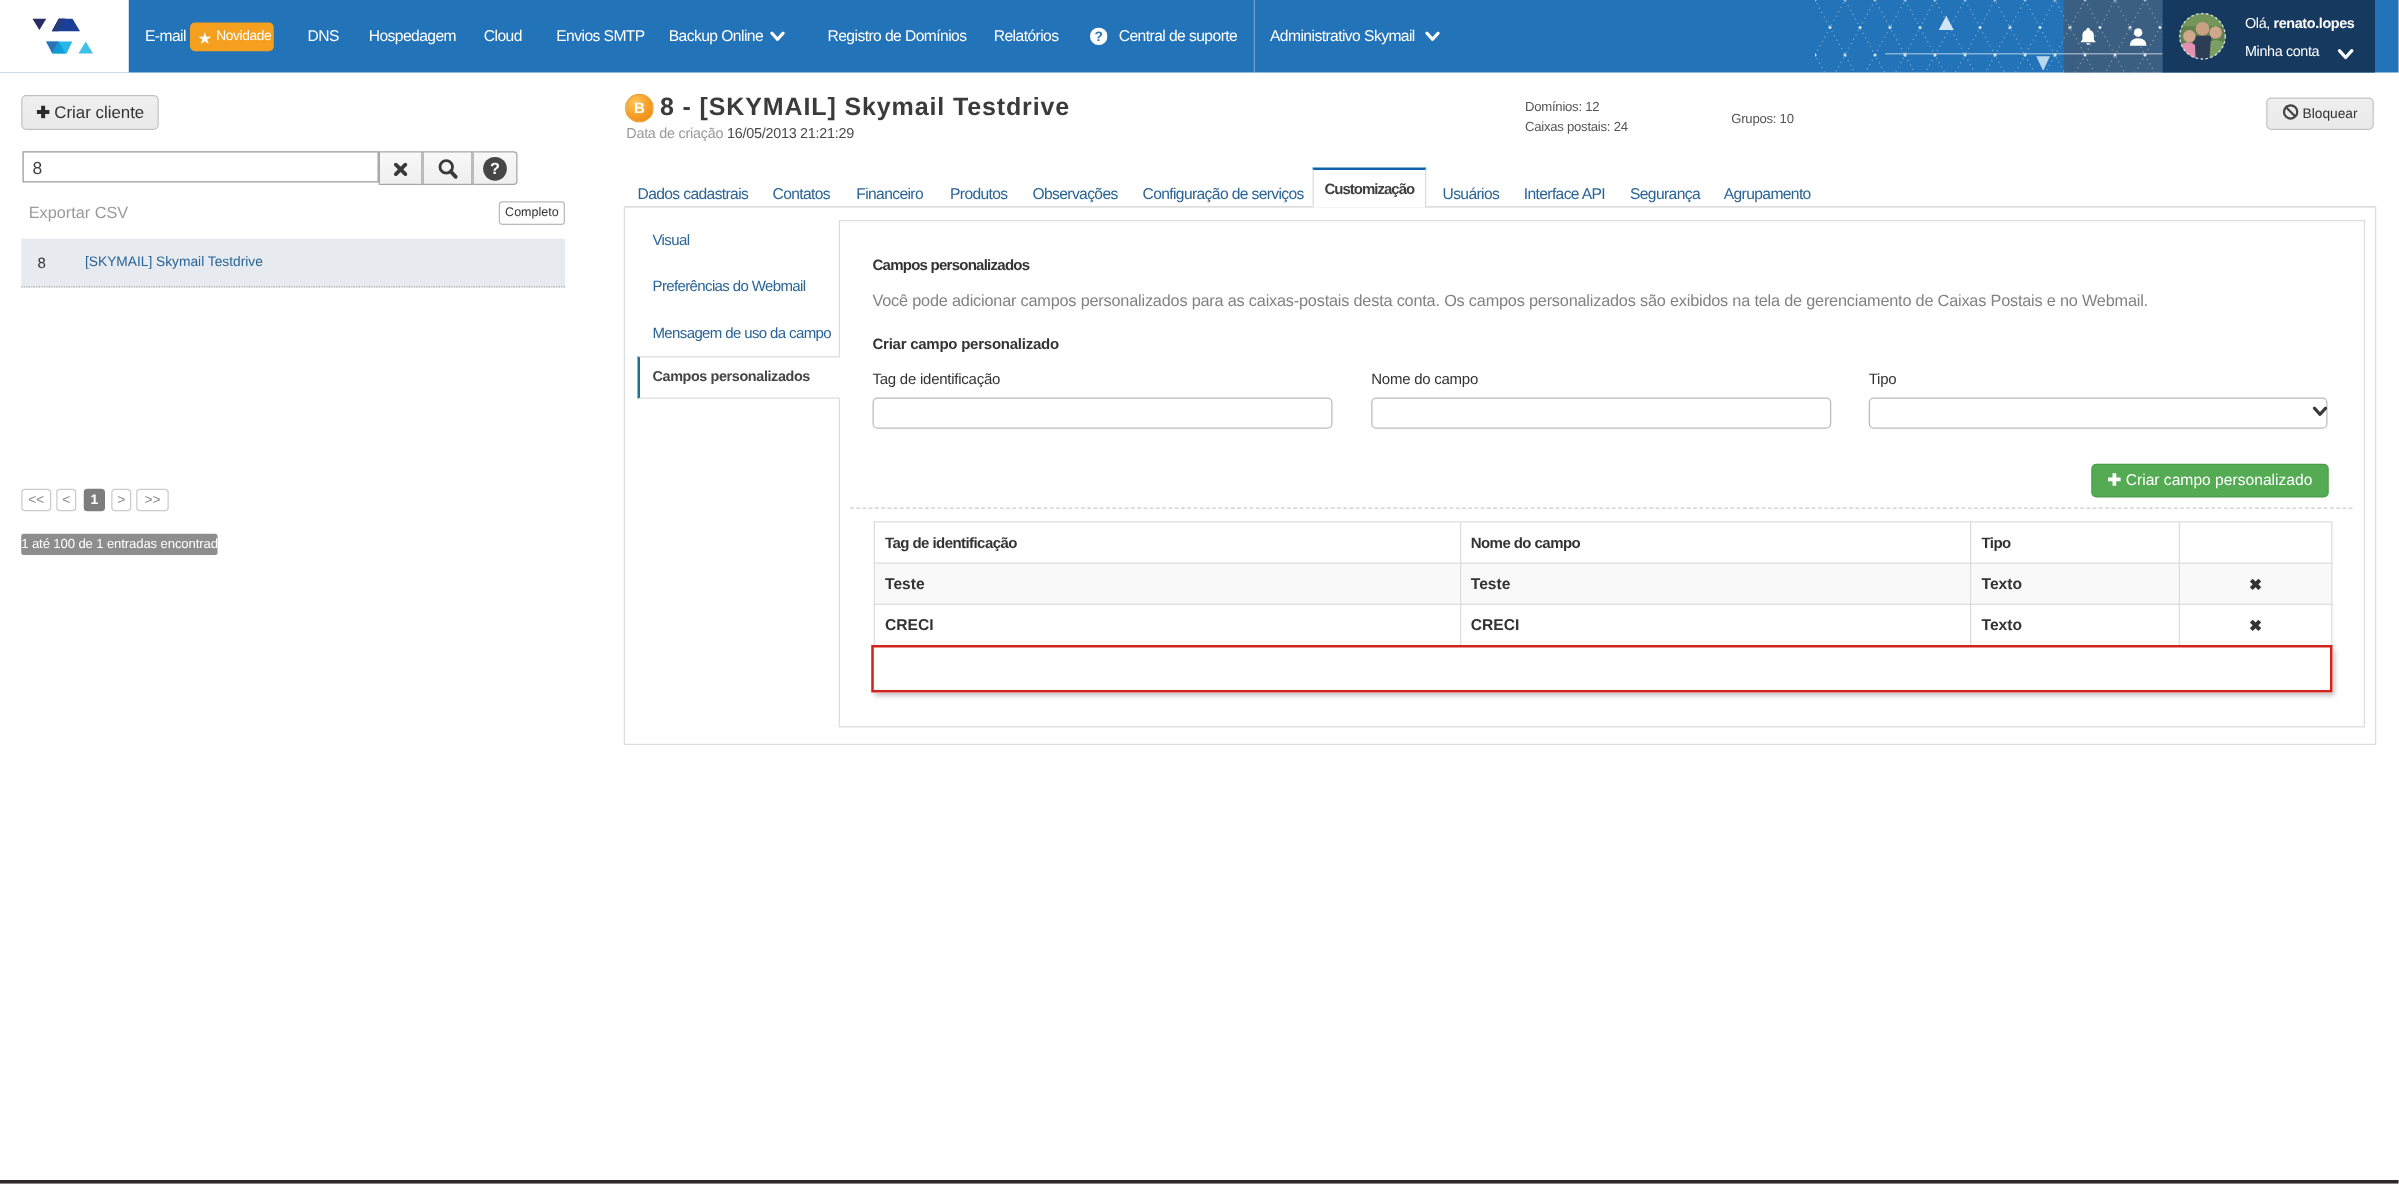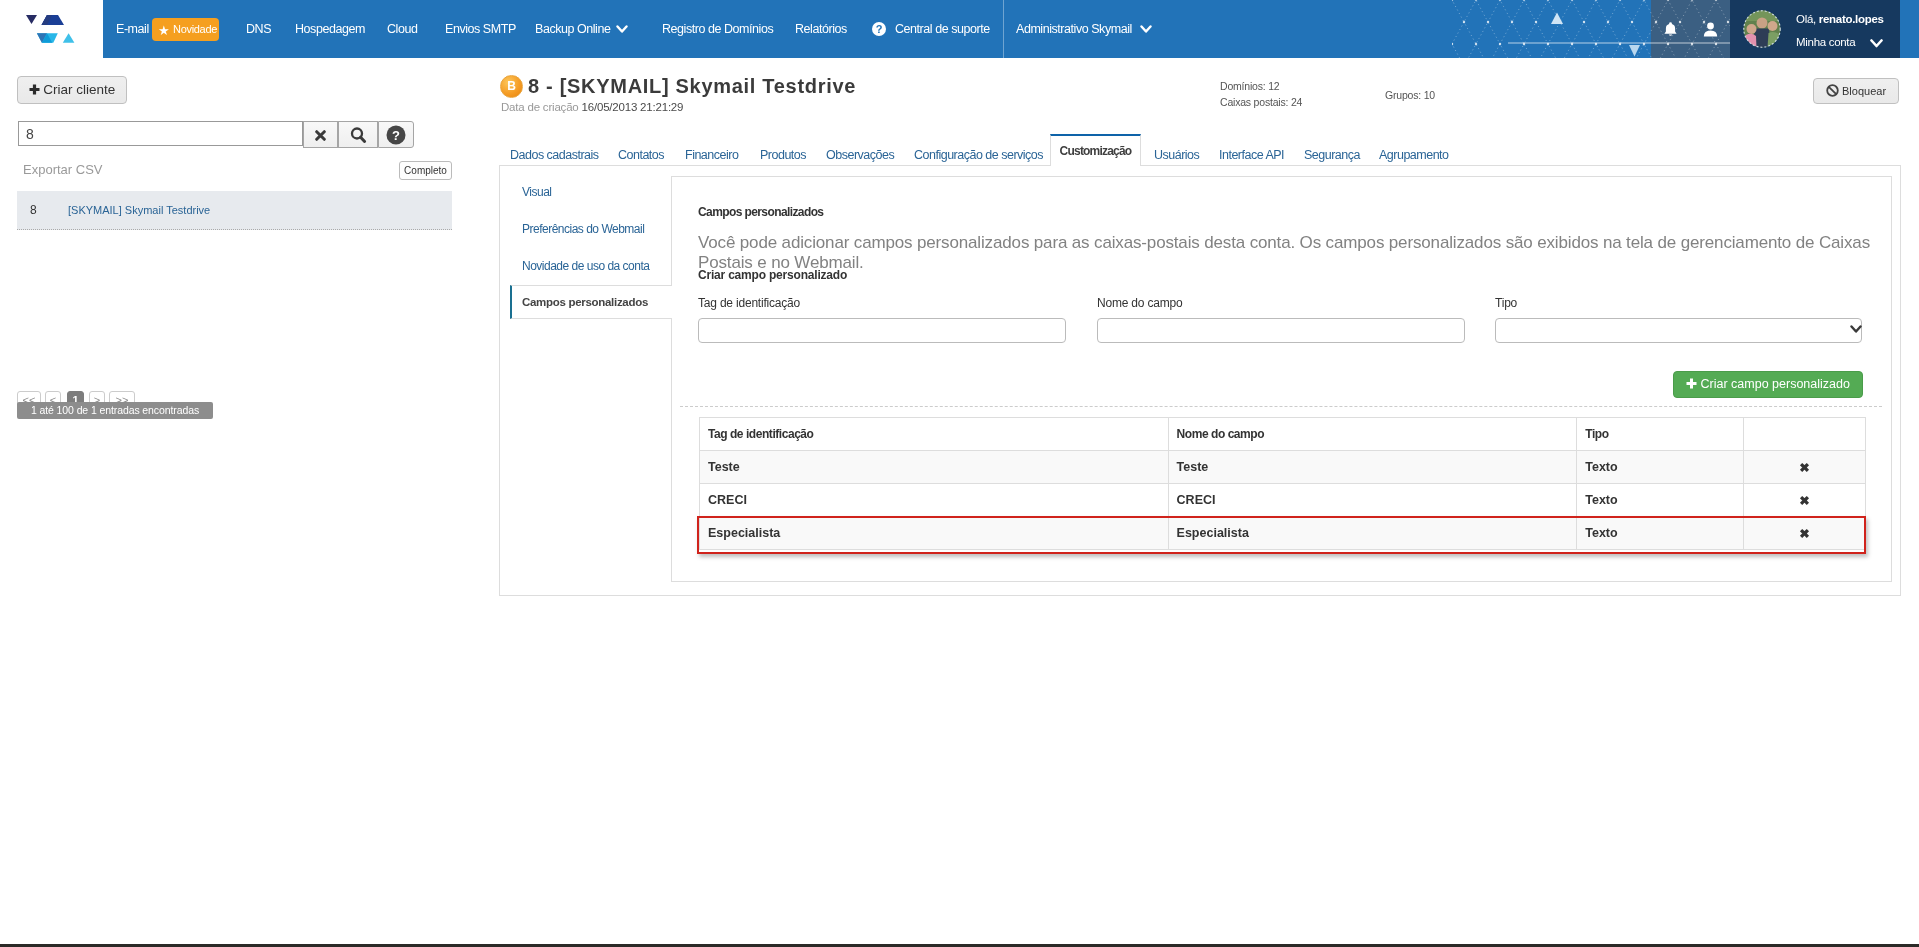--- a/index.html
+++ b/index.html
@@ -20,21 +20,21 @@
 
   
   .btn { display:inline-block; background:linear-gradient(#efefef,#e9e9e9); border:1px solid #c0c0c0; border-radius:4px; color:#333; text-align:center; }
   #btn-criar { position:absolute; left:17px; top:76px; width:110px; height:28px; font-size:13.5px; line-height:26px; }
   #search-input { position:absolute; left:18px; top:121px; width:285px; height:25px; border:1px solid #999; background:#fff; font-size:14px; color:#444; padding:0 7px; font-family:"Liberation Sans",sans-serif; }
   .sbtn { position:absolute; top:121px; height:27px; background:linear-gradient(#f8f8f8,#efefef); border:1px solid #a5a5a5; text-align:center; }
   #exportar { position:absolute; left:23px; top:162px; font-size:13px; color:#9a9a9a; }
   #completo { position:absolute; left:399px; top:161px; width:53px; height:19px; background:#fdfdfd; border:1px solid #bbb; border-radius:3px; font-size:10px; color:#333; text-align:center; line-height:17px; }
   #clirow { position:absolute; left:17px; top:191px; width:435px; height:39px; background:#e7eaee; border-bottom:1px dotted #aaa; font-size:12px; line-height:39px; }
   .pbtn { position:absolute; top:391px; height:18px; border:1px solid #ccc; border-radius:3px; background:#fff; color:#888; font-size:11px; text-align:center; line-height:16px; }
-  #found-badge { position:absolute; left:17px; top:402px; width:196px; height:17px; background:#8d8d8d; border-radius:2px; color:#fff; font-size:10.5px; letter-spacing:-0.1px; text-align:center; line-height:17px; white-space:nowrap; }
+  #found-badge { position:absolute; left:17px; top:427px; width:157px; height:17px; background:#8d8d8d; border-radius:2px; color:#fff; font-size:10.5px; letter-spacing:-0.1px; text-align:center; line-height:17px; white-space:nowrap; }
 
   
   #bbadge { position:absolute; left:500px; top:75px; width:23px; height:23px; border-radius:50%; background:radial-gradient(circle at 35% 30%, #fdc75c, #f59d26 55%, #e8820c); border:1px solid #e9a43c; color:#fff; font-size:12px; font-weight:bold; text-align:center; line-height:21px; }
   #title { position:absolute; left:528px; top:75px; font-size:20px; letter-spacing:0.7px; font-weight:bold; color:#3b3b3b; }
   #datec { position:absolute; left:501px; top:101px; font-size:11.5px; letter-spacing:-0.2px; color:#999; }
   .stat { position:absolute; font-size:10.5px; letter-spacing:-0.2px; color:#555; }
   #btn-bloq { position:absolute; left:1813px; top:78px; width:86px; height:26px; font-size:11px; line-height:24px; }
 
   
   #tabline { position:absolute; left:499px; top:165px; width:1401px; height:1px; background:#ddd; }
@@ -42,21 +42,21 @@
   #tab-active { position:absolute; left:1050px; top:134px; width:91px; height:32px; background:#fff; border:1px solid #ddd; border-top:2.5px solid #0e63a9; border-bottom:none; z-index:3; text-align:center; font-size:12px; letter-spacing:-0.8px; font-weight:bold; color:#3f3f3f; line-height:30px; }
 
   
   #outer-panel { position:absolute; left:499px; top:165px; width:1402px; height:431px; border:1px solid #ddd; border-top:1px solid #ddd; background:#fff; }
   #inner-panel { position:absolute; left:671px; top:176px; width:1221px; height:406px; border:1px solid #ddd; background:#fff; }
   .snav { position:absolute; left:522px; font-size:12px; letter-spacing:-0.5px; color:#2a6496; white-space:nowrap; z-index:2; }
   #snav-active { position:absolute; left:510px; top:285px; width:162px; height:34px; background:#fff; border-top:1px solid #ddd; border-bottom:1px solid #ddd; border-left:2px solid #1a7091; z-index:2; font-size:11.5px; letter-spacing:-0.3px; font-weight:bold; color:#444; line-height:32px; padding-left:10px; white-space:nowrap; }
 
   
   .h-bold { position:absolute; font-size:12px; letter-spacing:-0.6px; font-weight:bold; color:#333; }
-  #desc { position:absolute; left:698px; top:233px; font-size:17px; letter-spacing:-0.15px; color:#828282; }
+  #desc { position:absolute; left:698px; top:233px; font-size:13px; letter-spacing:-0.15px; color:#828282; }
   .flabel { position:absolute; top:296px; font-size:12px; letter-spacing:-0.2px; color:#333; }
   .finput { position:absolute; top:318px; height:25px; border:1px solid #bbb; border-radius:4px; background:#fff; }
   #btn-green { position:absolute; left:1673px; top:371px; width:190px; height:27px; background:#54ab54; border:1px solid #4a9c4a; border-radius:4px; color:#fff; font-size:12.5px; text-align:center; line-height:25px; }
   #dashsep { position:absolute; left:680px; top:406px; width:1202px; border-top:1px dashed #ccc; }
 
   
   #ctable { position:absolute; left:699px; top:417px; width:1167px; border-collapse:collapse; font-size:12.5px; color:#333; }
   #ctable td, #ctable th { border:1px solid #ddd; height:33px; padding:0 0 0 8px; text-align:left; font-weight:bold; }
   #ctable th { font-weight:bold; font-size:12px; letter-spacing:-0.45px; }
   #redbox { position:absolute; left:697px; top:516px; width:1169px; height:38px; border:2.5px solid #d0231c; z-index:5; box-shadow:2px 3px 4px rgba(0,0,0,0.25); }
@@ -318,21 +318,21 @@
 <div class="tab" style="left:826px">Observações</div>
 <div class="tab" style="left:914px">Configuração de serviços</div>
 <div id="tab-active">Customização</div>
 <div class="tab" style="left:1154px">Usuários</div>
 <div class="tab" style="left:1219px">Interface API</div>
 <div class="tab" style="left:1304px">Segurança</div>
 <div class="tab" style="left:1379px">Agrupamento</div>
 
 <div class="snav" style="top:185px">Visual</div>
 <div class="snav" style="top:222px">Preferências do Webmail</div>
-<div class="snav" style="top:259px">Novidade de uso da conta</div>
+<div class="snav" style="top:259px">Mensagem de uso da campo</div>
 <div id="snav-active">Campos personalizados</div>
 
 <div id="inner-panel"></div>
 <div class="h-bold" style="left:698px;top:205px">Campos personalizados</div>
 <div id="desc">Você pode adicionar campos personalizados para as caixas-postais desta conta. Os campos personalizados são exibidos na tela de gerenciamento de Caixas Postais e no Webmail.</div>
 <div class="h-bold" style="left:698px;top:268px;letter-spacing:-0.2px">Criar campo personalizado</div>
 <div class="flabel" style="left:698px">Tag de identificação</div>
 <div class="flabel" style="left:1097px">Nome do campo</div>
 <div class="flabel" style="left:1495px">Tipo</div>
 <div class="finput" style="left:698px;width:368px"></div>
@@ -359,23 +359,17 @@
         <td>Teste</td>
         <td>Texto</td>
         <td style="text-align:center;padding:0">✖</td>
       </tr>
   <tr>
         <td>CRECI</td>
         <td>CRECI</td>
         <td>Texto</td>
         <td style="text-align:center;padding:0">✖</td>
       </tr>
-  <tr style="background:#f9f9f9">
-        <td>Especialista</td>
-        <td>Especialista</td>
-        <td>Texto</td>
-        <td style="text-align:center;padding:0">✖</td>
-      </tr>
 </tbody>
   </table>
 <div id="redbox"></div>
 
 <div id="footerline"></div>
 
 </body></html>

